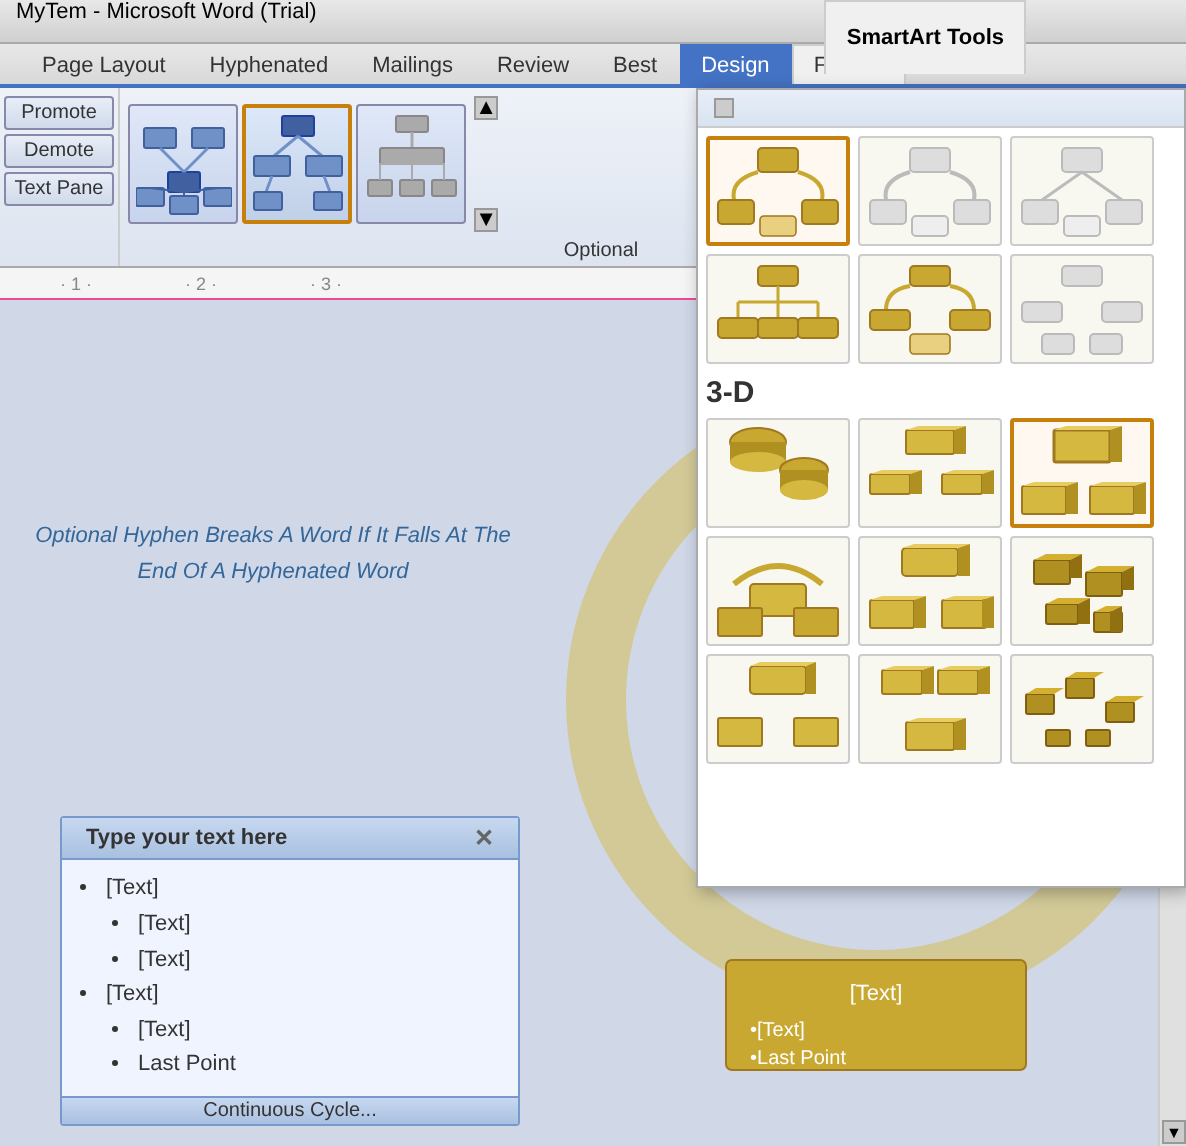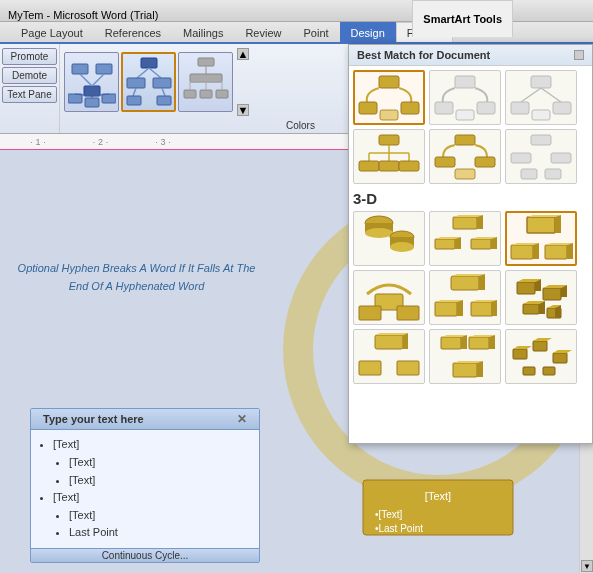--- a/index.html
+++ b/index.html
@@ -3,21 +3,21 @@
   <meta charset="utf-8">
   <style>
     * { box-sizing: border-box; margin: 0; padding: 0; }
     body { font-family: 'Segoe UI', Arial, sans-serif; font-size: 11px; background: #fff; width: 593px; height: 573px; overflow: hidden; position: relative; }
 
     
     .title-bar {
       background: linear-gradient(to bottom, #e8e8e8, #d0d0d0);
       height: 22px;
       display: flex;
-      align-items: flex-end;
+      align-items: flex-start;
       padding: 0 8px;
       border-bottom: 1px solid #aaa;
     }
 
     
     .ribbon-tabs {
       background: linear-gradient(to bottom, #e8e8e8, #d8d8d8);
       height: 22px;
       display: flex;
       align-items: flex-end;
@@ -279,24 +279,24 @@
 </head>
 <body>
 
 <div class="title-bar">
   <span>MyTem - Microsoft Word (Trial)</span>
   <div style="position:absolute;top:0;right:80px;background:#f0f0f0;border:1px solid #ccc;border-bottom:none;padding:12px 10px;font-size:11px;font-weight:bold;">SmartArt Tools</div>
 </div>
 
 <div class="ribbon-tabs">
   <div class="ribbon-tab">Page Layout</div>
-  <div class="ribbon-tab">References</div>
+  <div class="ribbon-tab">Hyphenated</div>
   <div class="ribbon-tab">Mailings</div>
   <div class="ribbon-tab">Review</div>
-  <div class="ribbon-tab">Point</div>
+  <div class="ribbon-tab">Best</div>
   <div class="ribbon-tab design-active">Design</div>
   <div class="ribbon-tab format-tab">Format</div>
 </div>
 
 <div class="ribbon-area">
 
   <div class="ribbon-left">
     <div class="ribbon-btn-small">Promote</div>
     <div class="ribbon-btn-small">Demote</div>
     <div class="ribbon-btn-small">Text Pane</div>
@@ -348,36 +348,35 @@
           <line x1="40" y1="26" x2="40" y2="34" stroke="#aaa" stroke-width="1"></line>
           <line x1="8" y1="26" x2="40" y2="26" stroke="#aaa" stroke-width="1"></line>
         </svg>
       </div>
 
       <div style="display:flex;flex-direction:column;justify-content:space-between;height:68px;margin-left:2px;">
         <div style="width:12px;height:12px;background:#ccc;border:1px solid #999;cursor:pointer;display:flex;align-items:center;justify-content:center;">▲</div>
         <div style="width:12px;height:12px;background:#ccc;border:1px solid #999;cursor:pointer;display:flex;align-items:center;justify-content:center;">▼</div>
       </div>
     </div>
-    <div class="layouts-label">Colors</div>
+    <div class="layouts-label">Optional</div>
   </div>
 
   <div class="change-colors-btn">
     <div class="color-circles">
       <div class="color-circle" style="background:#4472c4;"></div>
       <div class="color-circle" style="background:#ed7d31;"></div>
       <div class="color-circle" style="background:#a9d18e;"></div>
     </div>
     <div style="font-size:10px;text-align:center;line-height:1.3;color:#333;">Change Colors</div>
     <div class="dropdown-arrow"></div>
   </div>
 
   <div class="smartart-panel">
     <div class="smartart-panel-header">
-      <span>Best Match for Document</span>
       <div style="width:10px;height:10px;background:#ccc;border:1px solid #999;cursor:pointer;"></div>
     </div>
     <div class="smartart-panel-body">
 
       <div class="smartart-row">
         <div class="smartart-item selected">
           <svg width="64" height="48" viewBox="0 0 64 48">
             <rect x="22" y="2" width="20" height="12" rx="2" class="sa-shape"></rect>
             <path d="M10 28 Q8 18 22 14" stroke="#c8a830" stroke-width="2" fill="none"></path>
             <path d="M54 28 Q56 18 42 14" stroke="#c8a830" stroke-width="2" fill="none"></path>

